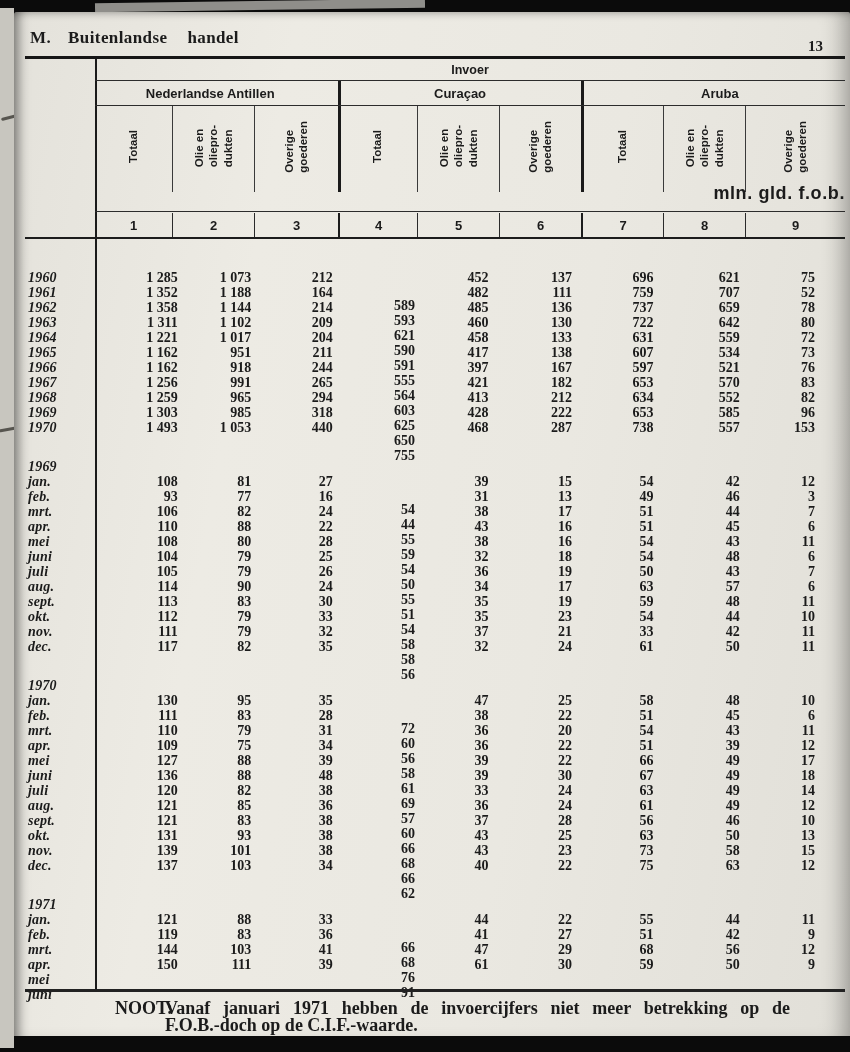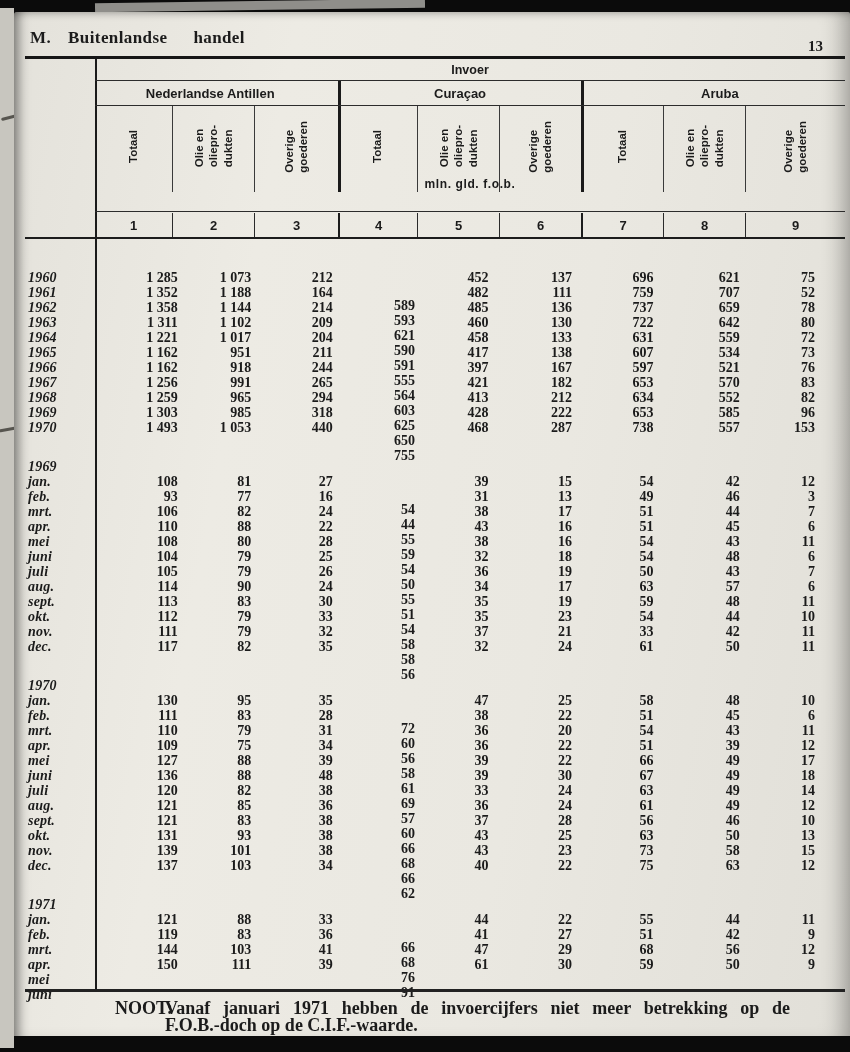--- a/index.html
+++ b/index.html
@@ -18,21 +18,21 @@
   
   .paper{
     position:absolute;left:14px;top:12px;width:836px;height:1024px;
     background:linear-gradient(100deg,#e4e2db,#edebe4 28%,#eae8e1 62%,#e1dfd8);
     box-shadow:inset 16px 0 12px -12px rgba(0,0,0,.5), inset -20px 0 22px -14px rgba(0,0,0,.33), inset 0 8px 8px -8px rgba(0,0,0,.35);
     border-radius:3px 2px 0 0;
   }
 
   .page-head-title{position:absolute;left:16px;top:16px;display:flex;gap:17px;
     font-size:17px;font-weight:700;letter-spacing:.4px;}
-  .page-head-title .word-gap{display:flex;gap:26px;align-items:center;}
+  .page-head-title .word-gap{display:flex;gap:20px;align-items:center;}
   .page-number{position:absolute;left:794px;top:26px;font-size:15px;font-weight:700;}
 
   
   .table{position:absolute;left:11px;top:44px;width:820px;height:936px;}
   .rule{position:absolute;left:0;width:820px;background:#161616;}
   .rule-top{top:0;height:3px;}
   .rule-bottom{top:933px;height:2.5px;background:#222;}
   .hline{position:absolute;background:#2c2c2c;height:1.3px;}
   .hl-invoer{top:23.7px;left:70px;width:750px;}
   .hl-groups{top:48.7px;left:70px;width:750px;}
@@ -54,23 +54,23 @@
   .hdr-cols{position:absolute;top:50px;left:0;width:820px;height:86px;display:flex;
     font-family:"Liberation Sans",sans-serif;font-size:11.5px;font-weight:700;}
   .rot-spacer{width:70px;}
   .rot{display:flex;align-items:center;justify-content:center;box-sizing:border-box;}
   .rot span{
     writing-mode:vertical-rl;transform:rotate(180deg);
     white-space:pre-line;line-height:1.25;text-align:left;
     padding-top:5px; 
   }
   .rot.sep{border-left:1px solid #3a3a3a;}
-  .hdr-unit{position:absolute;top:119px;left:70px;width:750px;height:19px;
-    font-family:"Liberation Sans",sans-serif;font-size:12px;font-weight:700;
-    text-align:center;line-height:19px;letter-spacing:.6px;}
+  .hdr-unit{position:absolute;top:128px;left:70px;width:750px;height:19px;
+    font-family:"Liberation Sans",sans-serif;font-size:18px;font-weight:700;
+    text-align:right;line-height:19px;letter-spacing:.6px;}
   .hdr-nums{position:absolute;top:157px;left:0;width:820px;height:23.5px;display:flex;
     font-family:"Liberation Sans",sans-serif;font-size:13px;font-weight:700;line-height:25px;}
   .numh-spacer{width:70px;}
   .numh{text-align:center;box-sizing:border-box;}
   .numh.sep{border-left:1.2px solid #2a2a2a;}
   .numh.gsep{border-left:2px solid #1c1c1c;}
 
   
   .c1{width:77px;}.c2{width:82px;}.c3{width:84px;}
   .c4{width:79px;}.c5{width:82px;}.c6{width:82px;}

